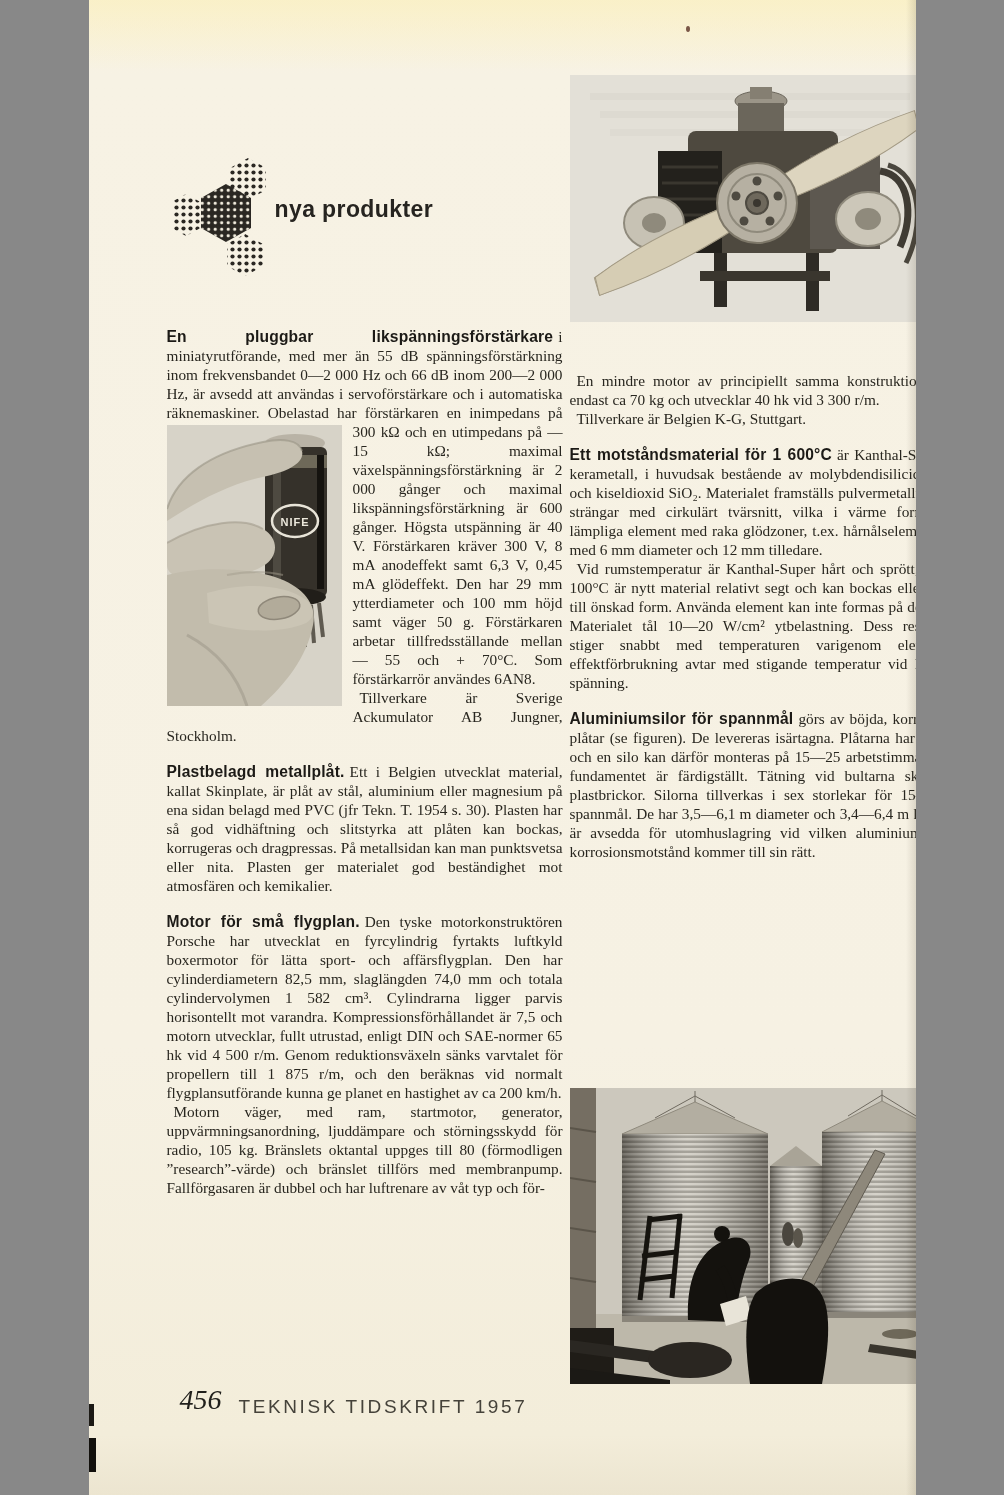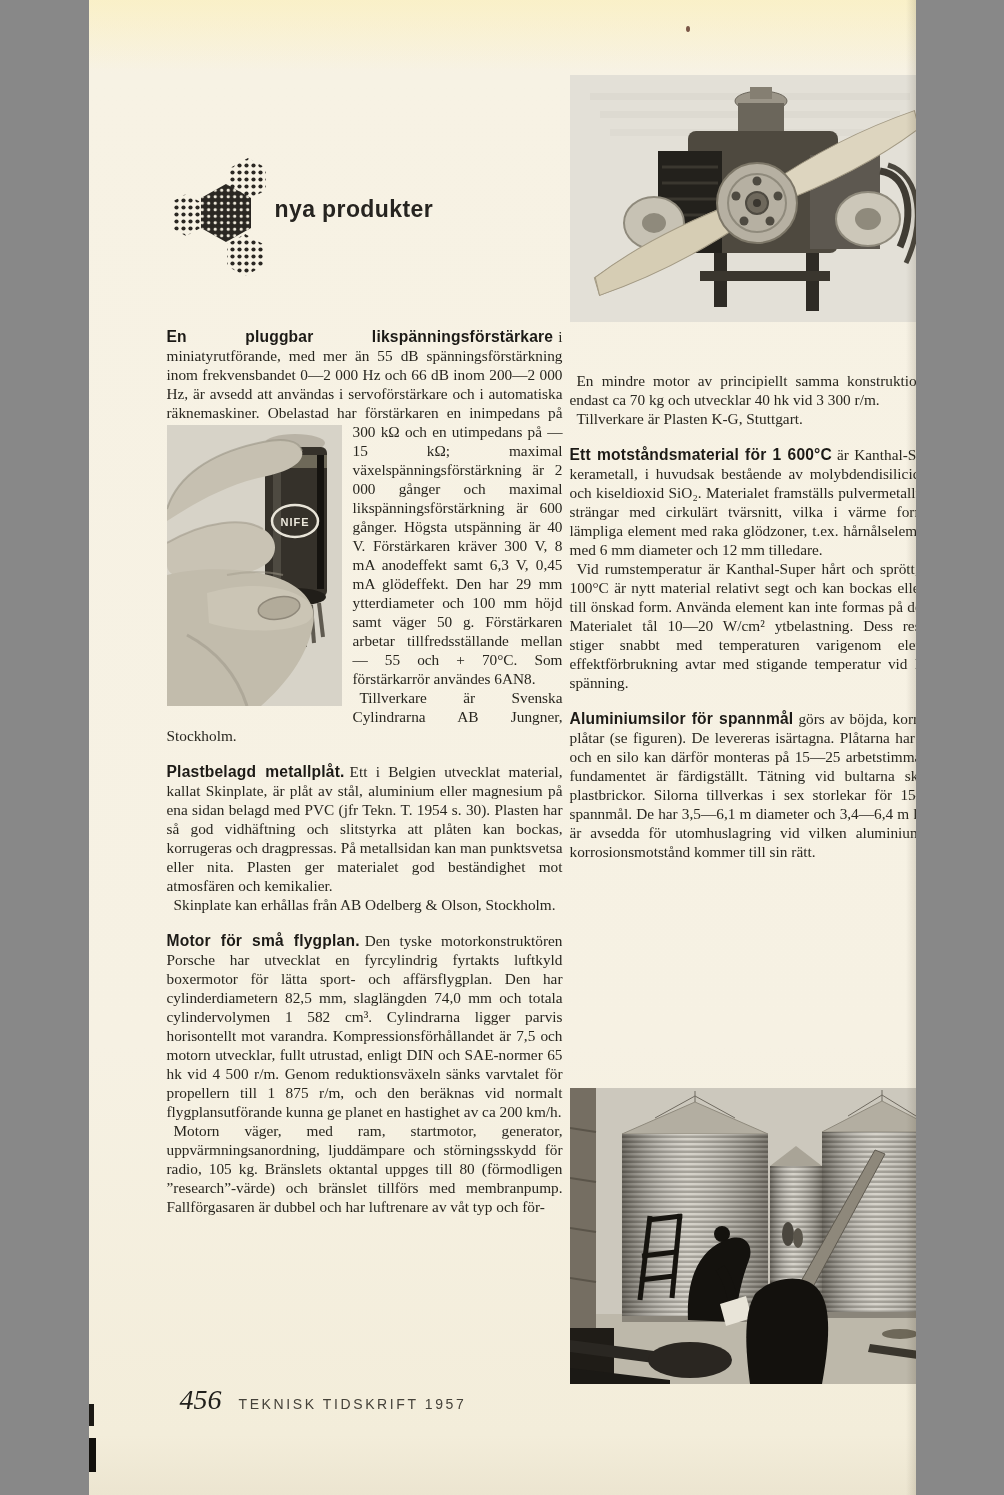--- a/index.html
+++ b/index.html
@@ -36,21 +36,21 @@
   .photo-float { float:left; margin:3px 11px 2px 0; }
   .photo-abs { position:absolute; }
   .engine-photo { left:481px; top:75px; }
   .silos-photo  { left:481px; top:1088px; }
 
   
   .footer-num { position:absolute; left:91px; top:1384px;
     font-family:"Liberation Serif", serif; font-style:italic; font-weight:normal;
     font-size:28px; color:#21201c; }
   .footer-journal { position:absolute; left:150px; top:1396px;
-    font-family:"Liberation Sans", sans-serif; font-size:14px;
+    font-family:"Liberation Sans", sans-serif; font-size:19px;
     letter-spacing:2.6px; color:#45423a; }
 
   
   .speck { position:absolute; left:597px; top:26px; width:4px; height:6px;
     background:#7a5747; border-radius:50%; }
   .scan-line { position:absolute; left:994px; top:1072px; width:5px; height:240px;
     background:#16140f; border-radius:2px; }
   .corner-mark-a { position:absolute; left:0; top:1404px; width:5px; height:22px; background:#1b1914; }
   .corner-mark-b { position:absolute; left:0; top:1438px; width:7px; height:34px; background:#12100c; }
 </style>
@@ -156,36 +156,35 @@
         <path d="M0,118 C38,96 76,92 96,104 C112,113 112,132 96,141 C70,156 34,158 12,152 C2,149 0,144 0,140 Z" fill="#c9c3b4"></path>
         <path d="M0,118 C38,96 76,92 96,104" fill="none" stroke="#a19b8c" stroke-width="2" opacity="0.6"></path>
         <path d="M0,150 C30,142 78,142 108,152 C138,162 150,180 146,200 C140,232 118,260 94,281 L0,281 Z" fill="#c2bcac"></path>
         <path d="M40,168 C80,156 118,160 138,174 C150,183 148,196 134,200 C108,209 66,206 42,198 Z" fill="#cbc5b5"></path>
         <ellipse cx="112" cy="183" rx="21" ry="11" fill="#b2ab9a" stroke="#8f887a" stroke-width="1.5" transform="rotate(-10 112 183)"></ellipse>
         <path d="M20,210 C50,226 70,250 80,281" fill="none" stroke="#9a9486" stroke-width="3" opacity="0.5"></path>
         <path d="M60,150 C80,146 100,146 116,150" fill="none" stroke="#a19b8c" stroke-width="2" opacity="0.5"></path>
       </svg>
       <span>kΩ och en utimpedans på — 15 kΩ; maximal växelspänningsförstärkning är 2 000 gånger och maximal likspänningsförstärkning är 600 gånger. Högsta utspänning är 40 V. Förstärkaren kräver 300 V, 8 mA anodeffekt samt 6,3 V, 0,45 mA glödeffekt. Den har 29 mm ytterdiameter och 100 mm höjd samt väger 50 g. Förstärkaren arbetar tillfredsställande mellan — 55 och + 70°C. Som förstärkarrör användes 6AN8.</span>
     </p>
-    <p class="cont-ind">Tillverkare är Svenska Cylindrarna AB Jungner, Stockholm.</p>
+    <p class="cont-ind">Tillverkare är Sverige Ackumulator AB Jungner, Stockholm.</p>
 
     <p class="para article">
       <b class="lede">Plastbelagd metallplåt.</b><span>Ett i Belgien utvecklat material, kallat Skinplate, är plåt av stål, aluminium eller magnesium på ena sidan belagd med PVC (jfr Tekn. T. 1954 s. 30). Plasten har så god vidhäftning och slitstyrka att plåten kan bockas, korrugeras och dragpressas. På metallsidan kan man punktsvetsa eller nita. Plasten ger materialet god beständighet mot atmosfären och kemikalier.</span>
     </p>
-    <p class="cont-ind">Skinplate kan erhållas från AB Odelberg &amp; Olson, Stockholm.</p>
 
     <p class="para article">
       <b class="lede">Motor för små flygplan.</b><span>Den tyske motorkonstruktören Porsche har utvecklat en fyrcylindrig fyrtakts luftkyld boxermotor för lätta sport- och affärsflygplan. Den har cylinderdiametern 82,5 mm, slaglängden 74,0 mm och totala cylindervolymen 1 582 cm³. Cylindrarna ligger parvis horisontellt mot varandra. Kompressionsförhållandet är 7,5 och motorn utvecklar, fullt utrustad, enligt DIN och SAE-normer 65 hk vid 4 500 r/m. Genom reduktionsväxeln sänks varvtalet för propellern till 1 875 r/m, och den beräknas vid normalt flygplansutförande kunna ge planet en hastighet av ca 200 km/h.</span>
     </p>
     <p class="cont-ind">Motorn väger, med ram, startmotor, generator, uppvärmningsanordning, ljuddämpare och störningsskydd för radio, 105 kg. Bränslets oktantal uppges till 80 (förmodligen ”research”-värde) och bränslet tillförs med membranpump. Fallförgasaren är dubbel och har luftrenare av våt typ och för-</p>
   </div>
 
   <div class="col right-col">
     <p class="cont-ind">En mindre motor av principiellt samma konstruktion väger endast ca 70 kg och utvecklar 40 hk vid 3 300 r/m.</p>
-    <p class="cont-ind">Tillverkare är Plasten K-G, Stuttgart.</p>
+    <p class="cont-ind">Tillverkare är Belgien K-G, Stuttgart.</p>
 
     <p class="para article">
       <b class="lede">Ett motståndsmaterial för 1 600°C</b><span>är Kanthal-Super, en kerametall, i huvudsak bestående av molybdendisilicid MoSi₂ och kiseldioxid SiO₂. Materialet framställs pulvermetallurgiskt i strängar med cirkulärt tvärsnitt, vilka i värme formas till lämpliga element med raka glödzoner, t.ex. hårnålselement, alla med 6 mm diameter och 12 mm tilledare.</span>
     </p>
     <p class="cont-ind">Vid rumstemperatur är Kanthal-Super hårt och sprött; över 1 100°C är nytt material relativt segt och kan bockas eller lindas till önskad form. Använda element kan inte formas på detta sätt. Materialet tål 10—20 W/cm² ytbelastning. Dess resistivitet stiger snabbt med temperaturen varigenom elementens effektförbrukning avtar med stigande temperatur vid konstant spänning.</p>
 
     <p class="para article">
       <b class="lede">Aluminiumsilor för spannmål</b><span>görs av böjda, korrugerade plåtar (se figuren). De levereras isärtagna. Plåtarna har bulthål, och en silo kan därför monteras på 15—25 arbetstimmar sedan fundamentet är färdigställt. Tätning vid bultarna sker med plastbrickor. Silorna tillverkas i sex storlekar för 15—100 t spannmål. De har 3,5—6,1 m diameter och 3,4—6,4 m höjd. De är avsedda för utomhuslagring vid vilken aluminiums goda korrosionsmotstånd kommer till sin rätt.</span>
     </p>
   </div>

